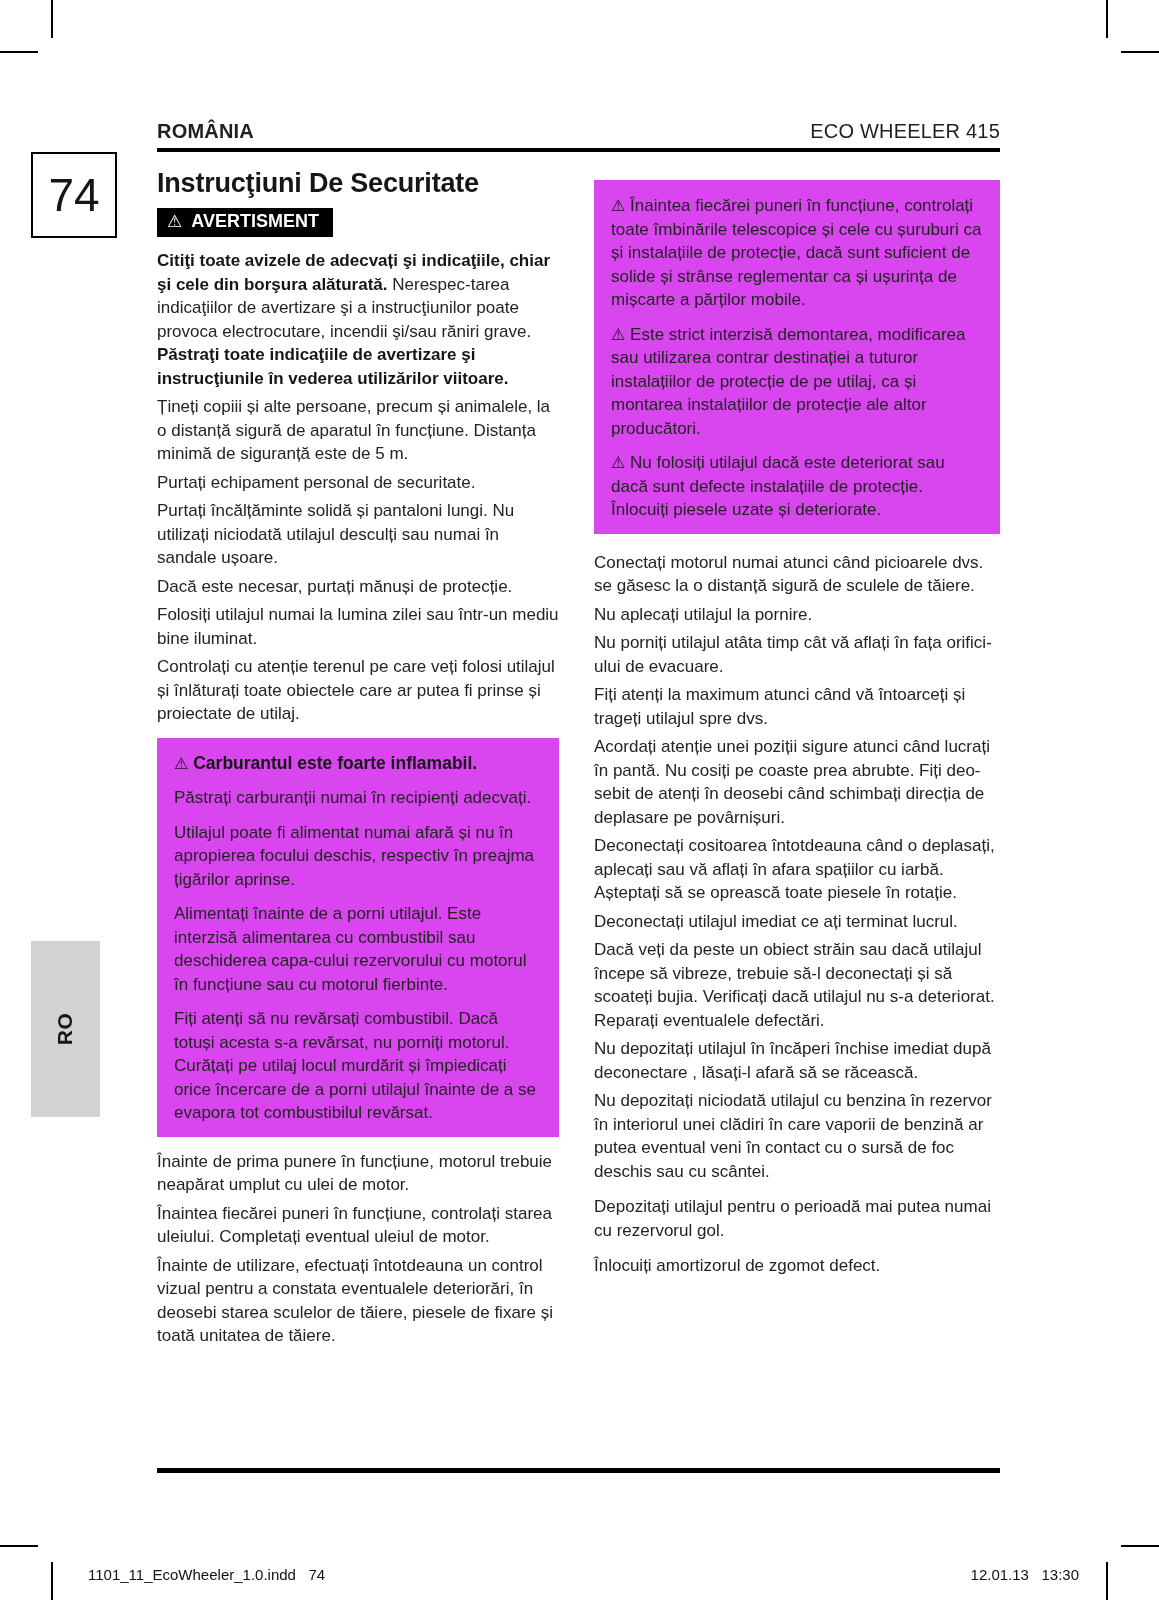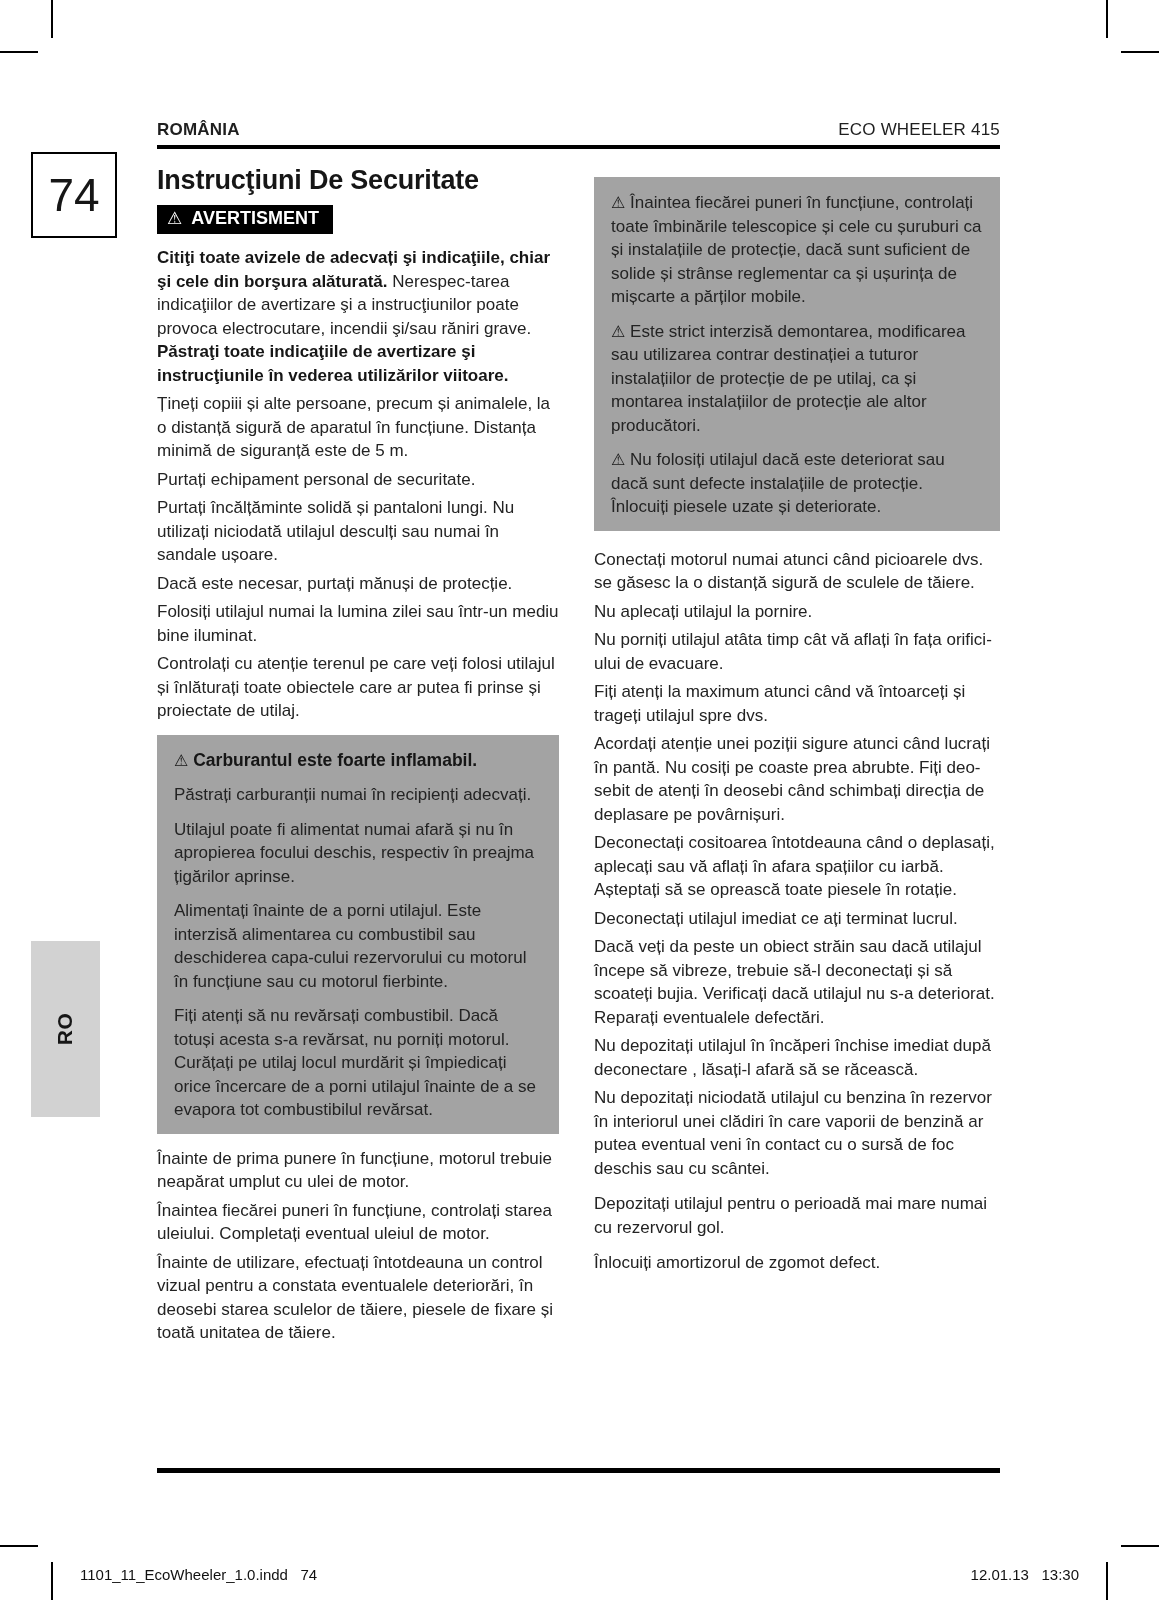--- a/index.html
+++ b/index.html
@@ -38,21 +38,21 @@
     display: flex; align-items: center; justify-content: center;
   }
   .ro-tab span {
     transform: rotate(-90deg);
     font-weight: 700; font-size: 21px; letter-spacing: 0.5px; color: #161616;
   }
 
   .content { position: absolute; left: 157px; top: 120px; width: 843px; }
   .doc-header {
     display: flex; justify-content: space-between; align-items: flex-end;
-    font-size: 17px; padding-bottom: 5px; gap: 32px;
+    font-size: 20px; padding-bottom: 5px; gap: 32px;
   }
   .doc-header .hl { font-weight: 700; letter-spacing: 0.2px; }
   .doc-header .hr { font-weight: 400; letter-spacing: 0.2px; }
   .header-rule { height: 4px; background: #000; }
 
   .columns { display: flex; gap: 35px; margin-top: 16px; }
   .col-left  { width: 402px; }
   .col-right { width: 406px; }
 
   h1.title { font-size: 27px; margin: 0 0 9px 0; letter-spacing: -0.2px; color: #161616; }
@@ -62,31 +62,31 @@
     font-weight: 700; font-size: 18px;
     padding: 3px 14px 5px 10px;
     margin-bottom: 12px;
   }
   .icon { font-family: "DejaVu Sans", sans-serif; }
   .warn-bar .icon { font-size: 17px; line-height: 1; }
 
   p { margin: 0 0 5px 0; font-size: 17px; line-height: 23.5px; color: #232323; }
   p b { color: #161616; }
 
-  .gray-box { background: #a3a3a3; padding: 14px 16px 12px 17px; }
+  .gray-box { background: #d946ef; padding: 14px 16px 12px 17px; }
   .gray-box p { margin: 0 0 11px 0; }
   .gray-box p:last-child { margin-bottom: 0; }
   .fuel-box { margin: 12px 0 13px 0; }
   .fuel-box .box-head { font-weight: 700; font-size: 17.5px; color: #161616; }
   .warn-box { margin: 12px 0 17px 0; }
   .warn-box .icon, .fuel-box .icon { font-size: 16px; color: #161616; }
 
   .footer-rule { position: absolute; left: 157px; top: 1468px; width: 843px; height: 5px; background: #000; }
   .slug { position: absolute; top: 1566px; font-size: 15px; color: #111; white-space: pre; }
-  .slug-left { left: 80px; }
+  .slug-left { left: 88px; }
   .slug-right { right: 80px; }
 </style>
 </head>
 <body>
 
 <div class="canvas">
 
   <div class="crop tl-v"></div>
   <div class="crop tl-h"></div>
   <div class="crop tr-v"></div>
@@ -155,21 +155,21 @@
         <p>Conectați motorul numai atunci când picioarele dvs. se găsesc la o distanță sigură de sculele de tăiere.</p>
         <p>Nu aplecați utilajul la pornire.</p>
         <p>Nu porniți utilajul atâta timp cât vă aflați în fața orifici-ului de evacuare.</p>
         <p>Fiți atenți la maximum atunci când vă întoarceți și trageți utilajul spre dvs.</p>
         <p>Acordați atenție unei poziții sigure atunci când lucrați în pantă. Nu cosiți pe coaste prea abrubte. Fiți deo-sebit de atenți în deosebi când schimbați direcția de deplasare pe povârnișuri.</p>
         <p>Deconectați cositoarea întotdeauna când o deplasați, aplecați sau vă aflați în afara spațiilor cu iarbă. Așteptați să se oprească toate piesele în rotație.</p>
         <p>Deconectați utilajul imediat ce ați terminat lucrul.</p>
         <p>Dacă veți da peste un obiect străin sau dacă utilajul începe să vibreze, trebuie să-l deconectați și să scoateți bujia. Verificați dacă utilajul nu s-a deteriorat. Reparați eventualele defectări.</p>
         <p>Nu depozitați utilajul în încăperi închise imediat după deconectare , lăsați-l afară să se răcească.</p>
         <p style="margin-bottom:12px">Nu depozitați niciodată utilajul cu benzina în rezervor în interiorul unei clădiri în care vaporii de benzină ar putea eventual veni în contact cu o sursă de foc deschis sau cu scântei.</p>
-        <p style="margin-bottom:12px">Depozitați utilajul pentru o perioadă mai mare numai cu rezervorul gol.</p>
+        <p style="margin-bottom:12px">Depozitați utilajul pentru o perioadă mai putea numai cu rezervorul gol.</p>
         <p style="margin-bottom:8px">Înlocuiți amortizorul de zgomot defect.</p>
       </div>
 
     </div>
   </div>
 
   <div class="footer-rule"></div>
   <div class="slug slug-left">1101_11_EcoWheeler_1.0.indd   74</div>
   <div class="slug slug-right">12.01.13   13:30</div>
 

